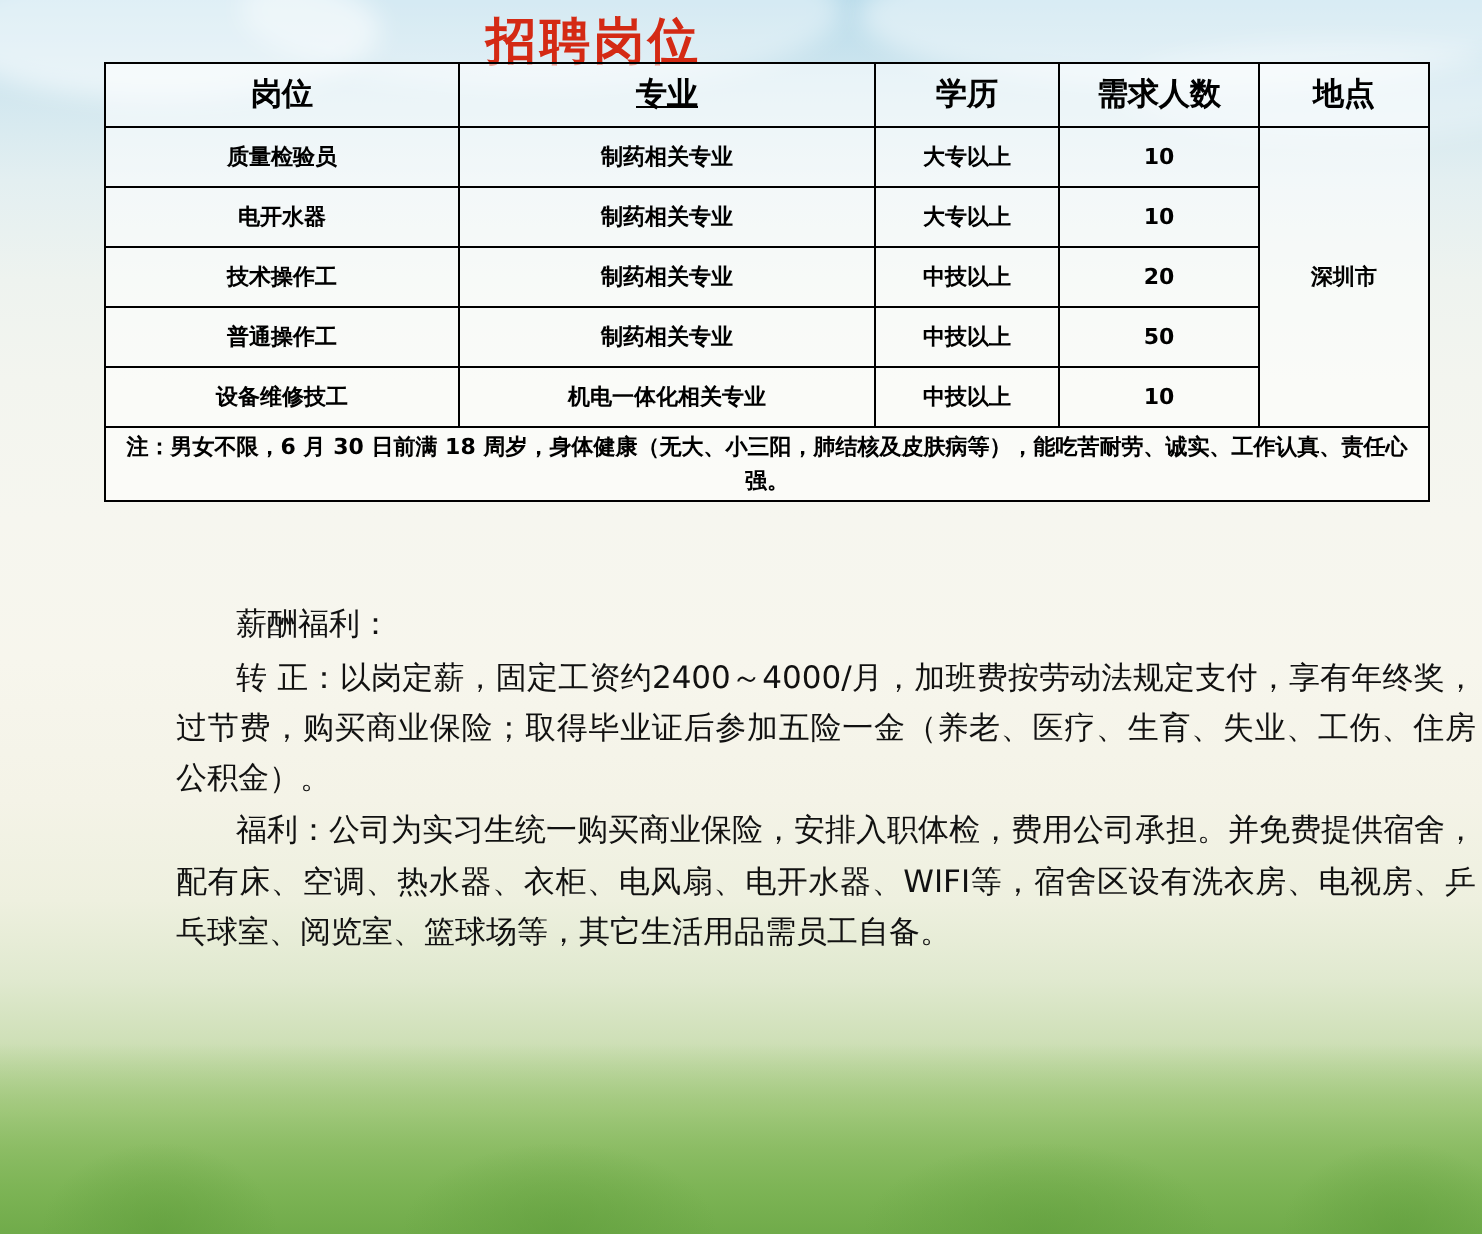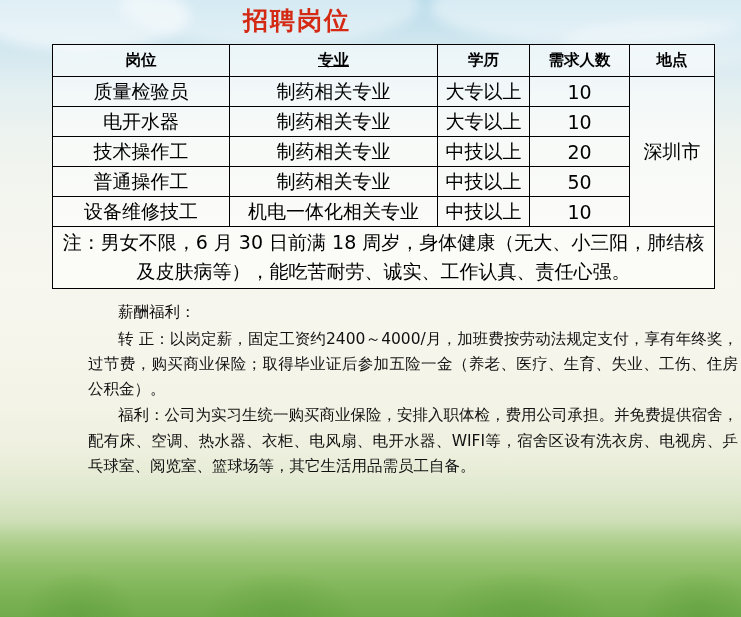--- a/index.html
+++ b/index.html
@@ -68,35 +68,35 @@
     font-size: 25px;
     font-weight: bold;
     color: #d42a14;
     letter-spacing: 2px;
     font-family: "DejaVu Sans", "Liberation Sans", sans-serif;
   }
 
   .table-wrap {
     position: absolute;
     left: 52px;
-    top: 44px;
+    top: 31px;
     width: 637px;
   }
   table.jobs {
     border-collapse: collapse;
     width: 637px;
     background: rgba(255,255,255,0.55);
     table-layout: fixed;
   }
   table.jobs td, table.jobs th {
     border: 1px solid #000;
     text-align: center;
-    font-size: 19px;
+    font-size: 11px;
     color: #000;
-    font-weight: normal;
+    font-weight: bold;
     height: 27px;
     padding: 1px 2px;
     font-family: "DejaVu Sans", "Liberation Sans", sans-serif;
   }
   table.jobs thead th {
     font-weight: bold;
     font-size: 15.5px;
     height: 29px;
   }
   .col-a { width: 172px; }

